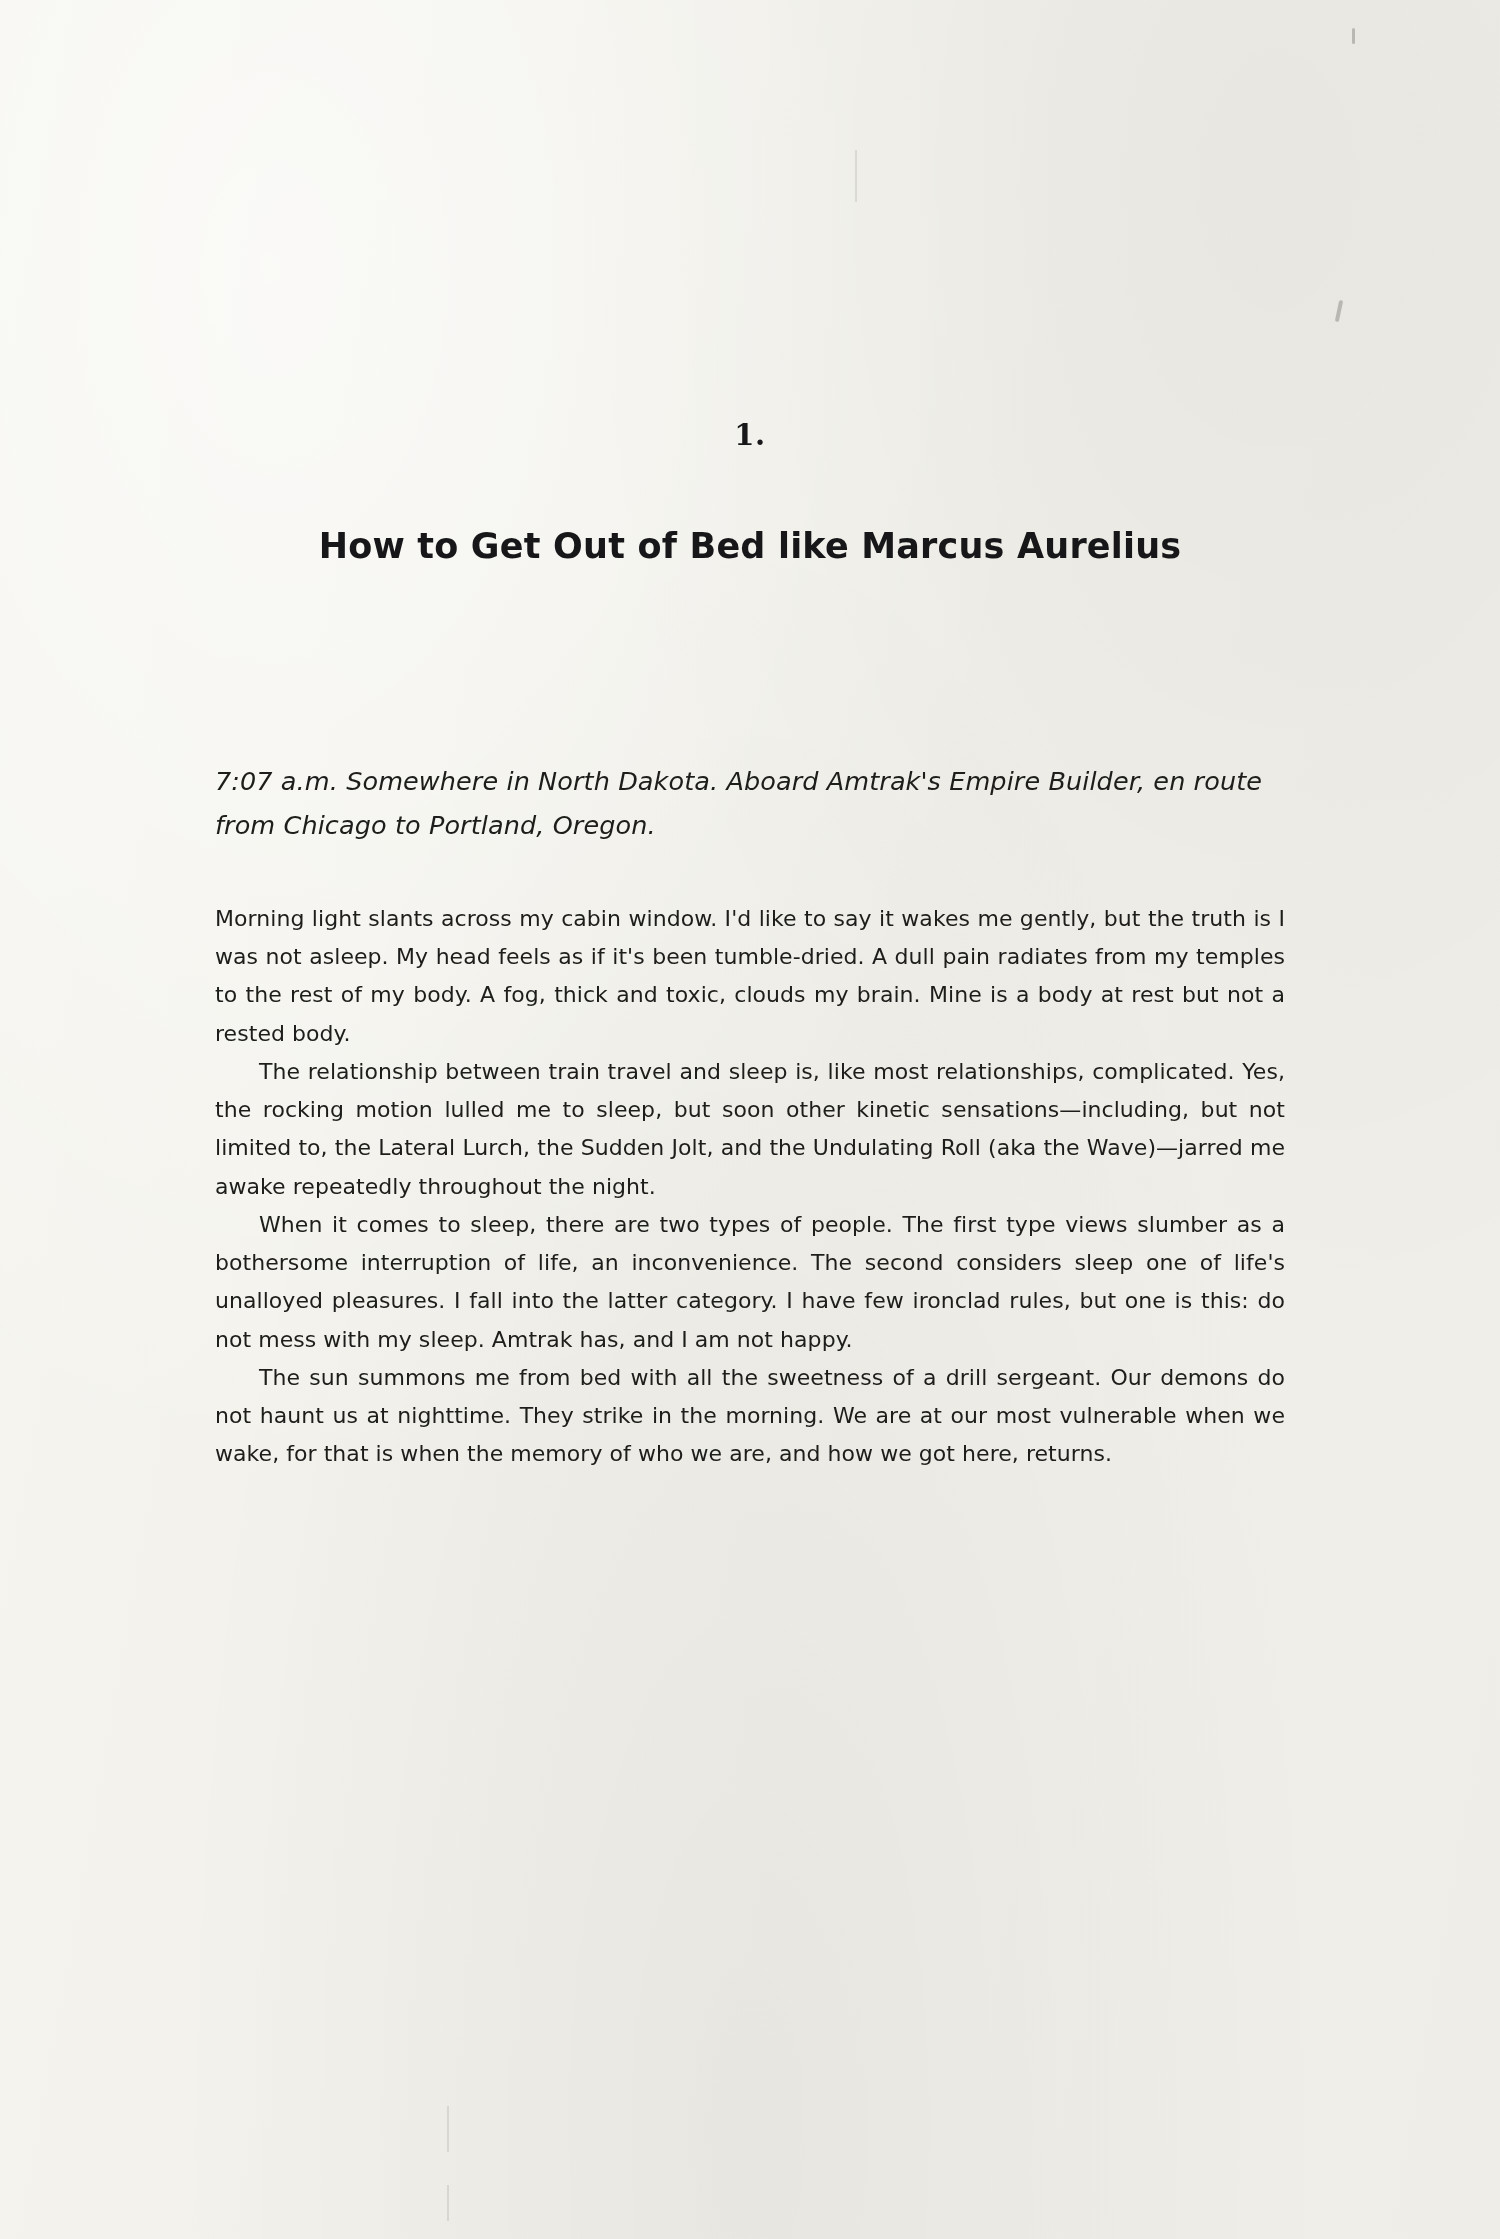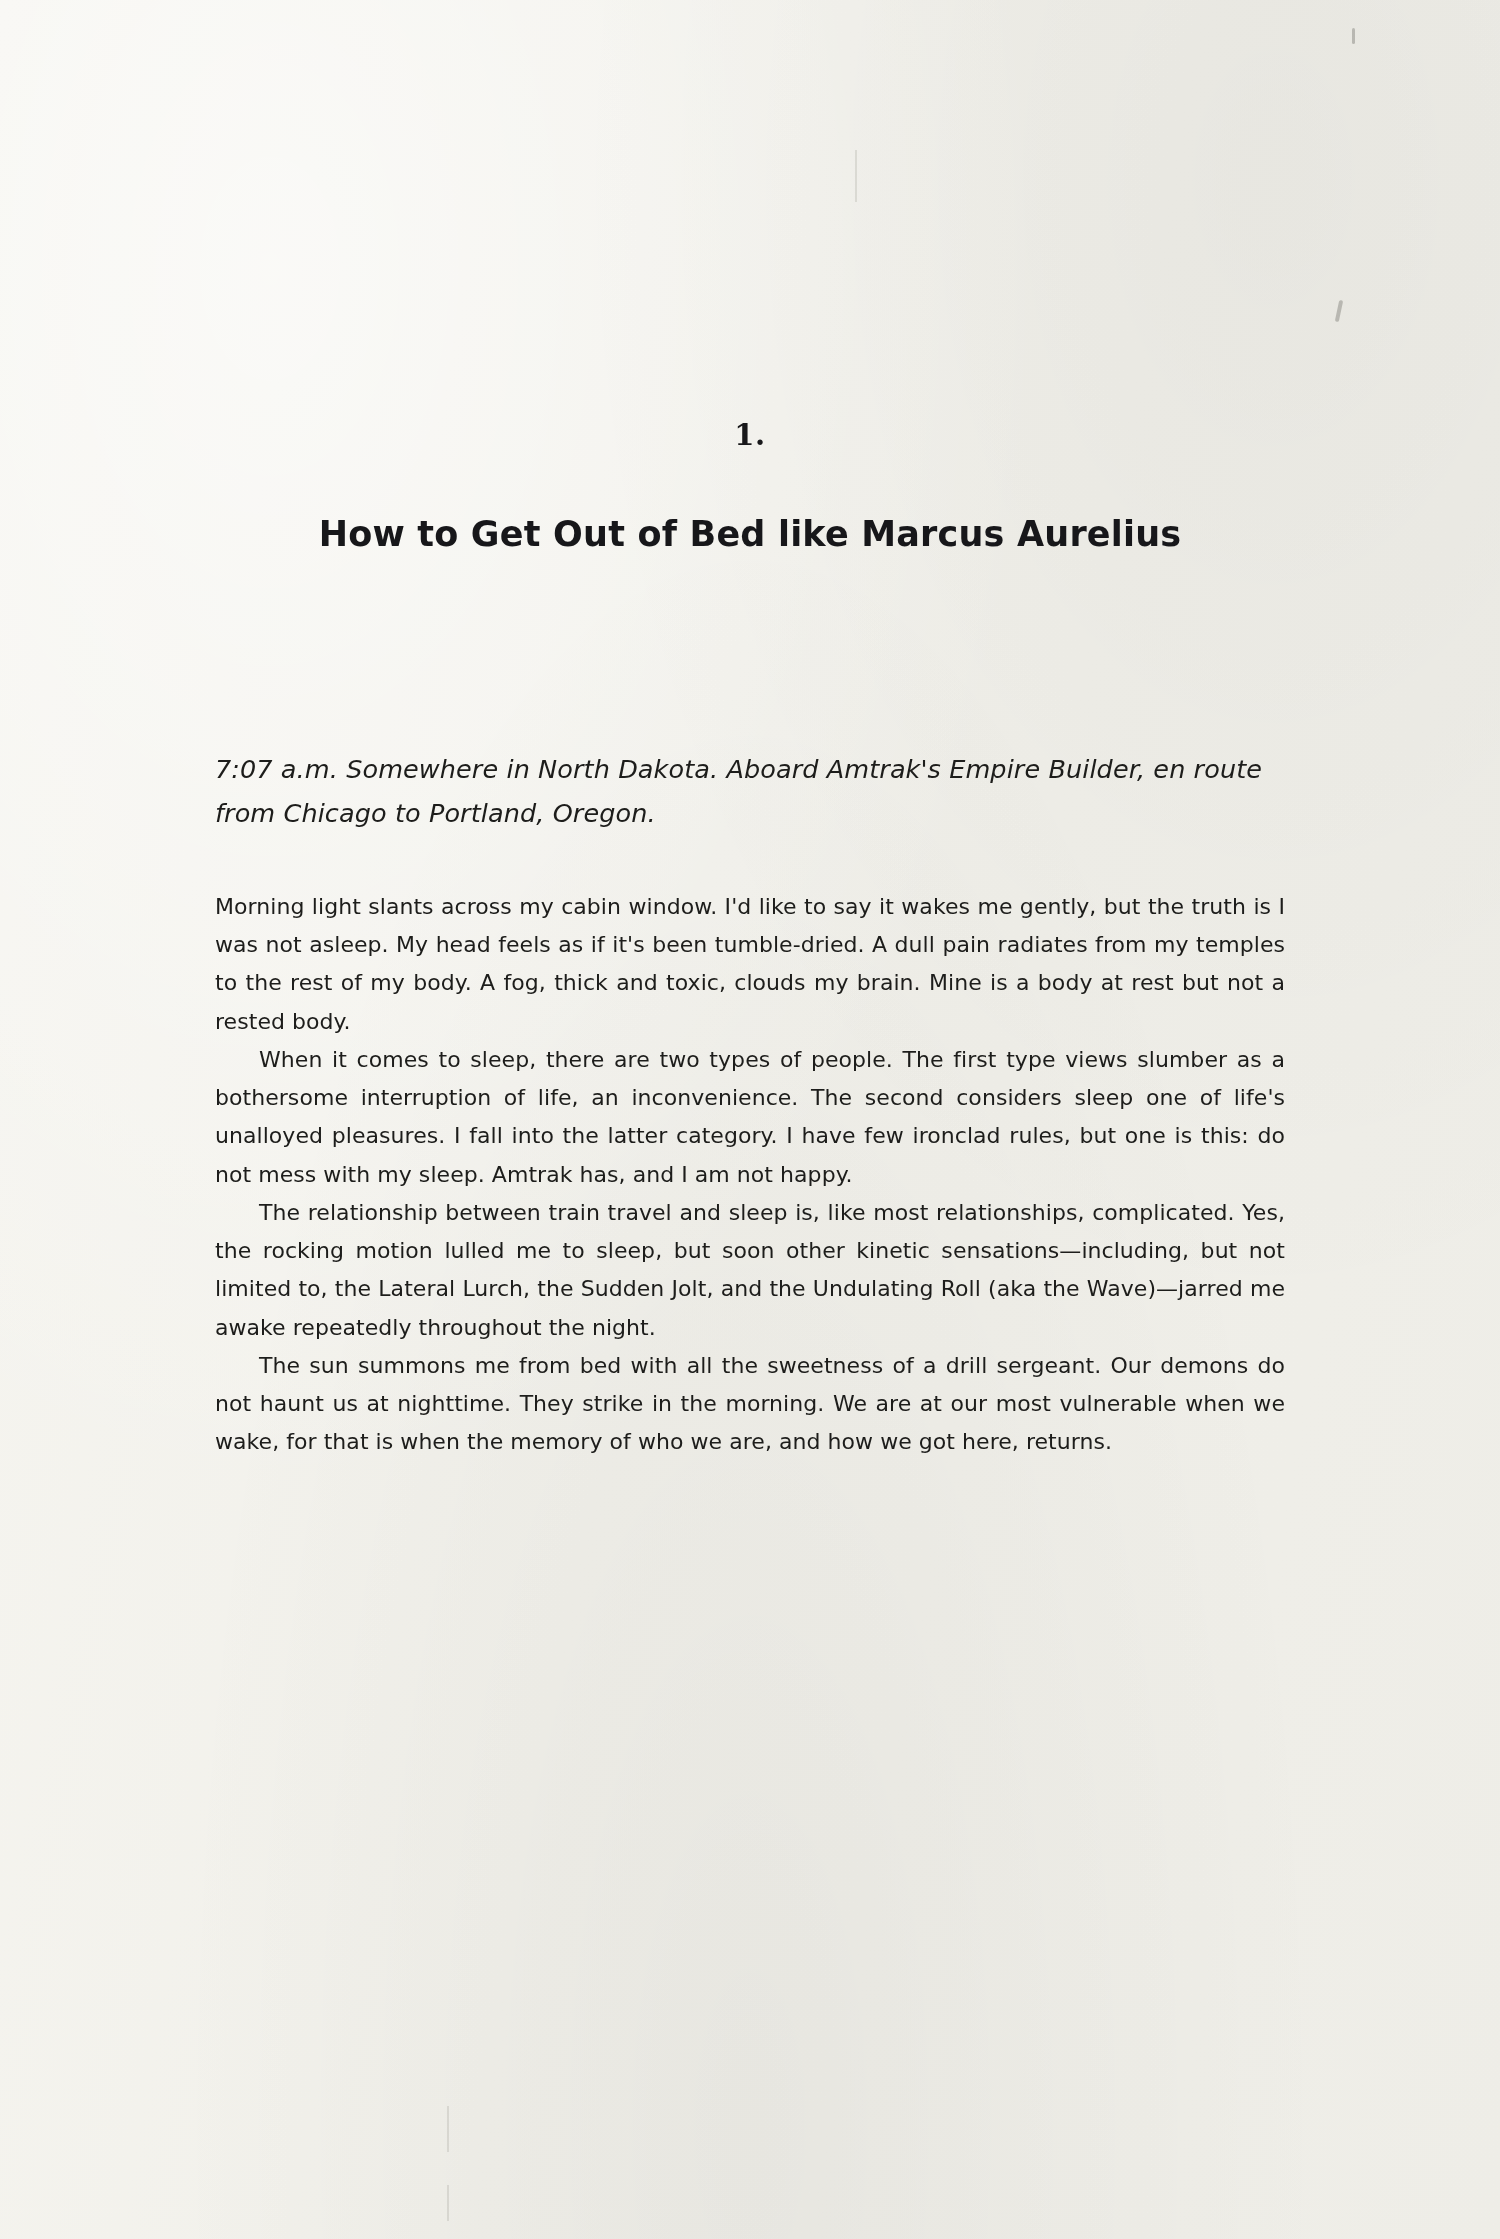--- a/index.html
+++ b/index.html
@@ -40,21 +40,21 @@
     letter-spacing: 0.5px;
     margin: 0;
     padding-top: 418px;
     color: #18181a;
   }
   .chapter-title {
     text-align: center;
     font-size: 35px;
     font-weight: 700;
     letter-spacing: 0.2px;
-    margin: 0;
+    margin: 12px;
     padding-top: 62px;
     color: #17171a;
   }
   .body-col {
     width: 1070px;
     margin: 16px auto;
     padding-top: 178px;
   }
   .dateline {
     font-style: italic;
@@ -108,21 +108,21 @@
     <div class="chapter-number">1.</div>
 
     <h1 class="chapter-title">How to Get Out of Bed like Marcus Aurelius</h1>
 
     <div class="body-col">
 
       <p class="dateline">7:07 a.m. Somewhere in North Dakota. Aboard Amtrak's Empire Builder, en route from Chicago to Portland, Oregon.</p>
 
       <p class="para first-body">Morning light slants across my cabin window. I'd like to say it wakes me gently, but the truth is I was not asleep. My head feels as if it's been tumble-dried. A dull pain radiates from my temples to the rest of my body. A fog, thick and toxic, clouds my brain. Mine is a body at rest but not a rested body.</p>
 
+      <p class="para indent">The relationship between train travel and sleep is, like most relationships, complicated. Yes, the rocking motion lulled me to sleep, but soon other kinetic sensations—including, but not limited to, the Lateral Lurch, the Sudden Jolt, and the Undulating Roll (aka the Wave)—jarred me awake repeatedly throughout the night.</p>
+
       <p class="para indent">When it comes to sleep, there are two types of people. The first type views slumber as a bothersome interruption of life, an inconvenience. The second considers sleep one of life's unalloyed pleasures. I fall into the latter category. I have few ironclad rules, but one is this: do not mess with my sleep. Amtrak has, and I am not happy.</p>
-
-      <p class="para indent">The relationship between train travel and sleep is, like most relationships, complicated. Yes, the rocking motion lulled me to sleep, but soon other kinetic sensations—including, but not limited to, the Lateral Lurch, the Sudden Jolt, and the Undulating Roll (aka the Wave)—jarred me awake repeatedly throughout the night.</p>
 
       <p class="para indent">The sun summons me from bed with all the sweetness of a drill sergeant. Our demons do not haunt us at nighttime. They strike in the morning. We are at our most vulnerable when we wake, for that is when the memory of who we are, and how we got here, returns.</p>
 
     </div>
   </div>
 </div>
 
 </body></html>

